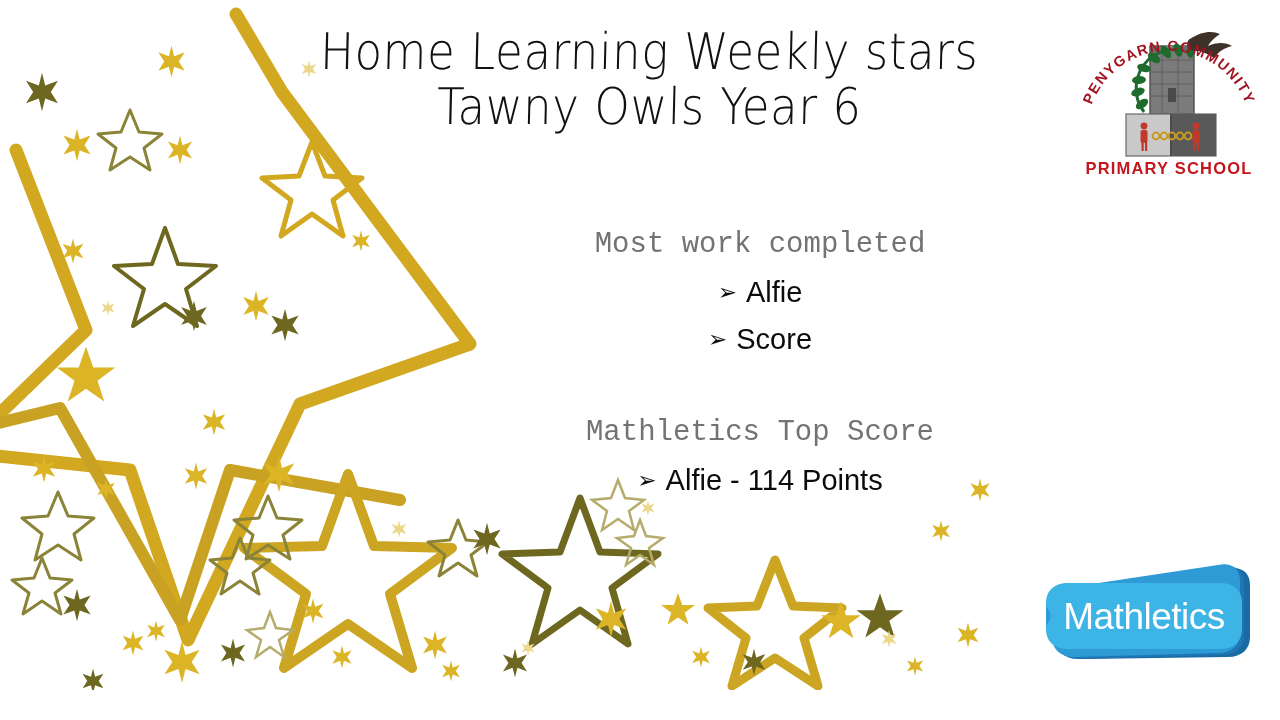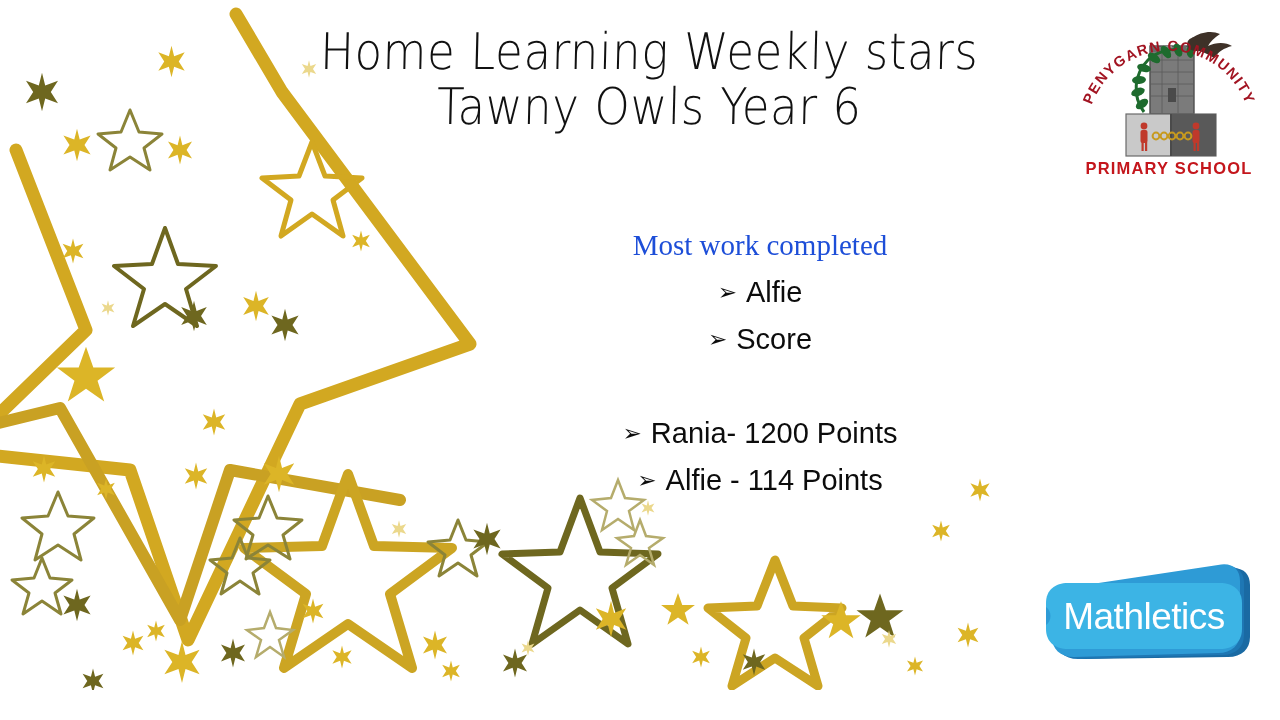--- a/index.html
+++ b/index.html
@@ -54,24 +54,24 @@
   .body-block {
     position: absolute;
     left: 520px;
     top: 222px;
     width: 480px;
     z-index: 5;
     text-align: center;
   }
   .section { margin: 0; }
   .section-heading {
-    font-family: Liberation Serif, serif;
+    font-family: Liberation Mono, monospace;
     font-size: 29px;
     line-height: 1.62;
-    color: #1d4ed8;
+    color: #737373;
     white-space: nowrap;
   }
   .bullet-row {
     font-family: Liberation Sans, sans-serif;
     font-size: 29px;
     line-height: 1.62;
     color: #0c0c0c;
     white-space: nowrap;
   }
   .bullet-marker {
@@ -351,23 +351,21 @@
         <span class="bullet-marker">➢</span><span>Alfie</span>
       </div>
       <div class="bullet-row">
         <span class="bullet-marker">➢</span><span>Score</span>
       </div>
     </div>
 
     <div class="spacer-line"></div>
 
     <div class="section">
-      <div class="bullet-row">
-        <span class="bullet-marker">➢</span><span>Rania- 1200 Points</span>
-      </div>
+      <div class="section-heading">Mathletics Top Score</div>
       <div class="bullet-row">
         <span class="bullet-marker">➢</span><span>Alfie - 114 Points</span>
       </div>
     </div>
 
   </div>
 
   <div class="school-logo">
     <svg viewBox="0 0 190 175" xmlns="http://www.w3.org/2000/svg">
       <defs>

